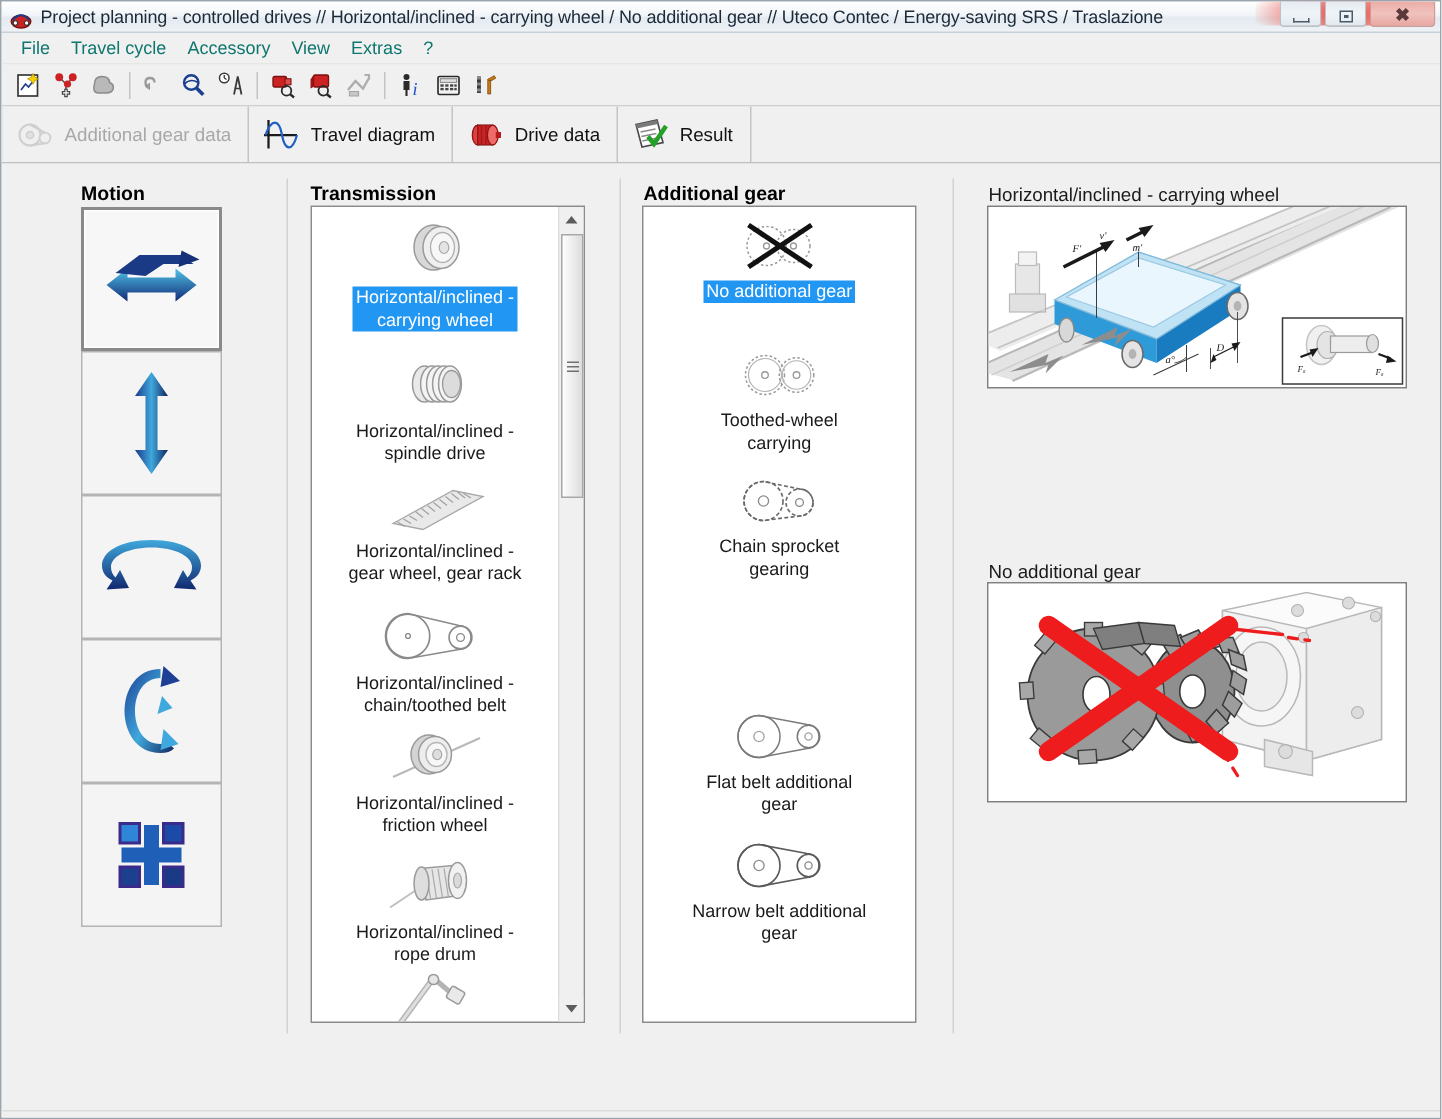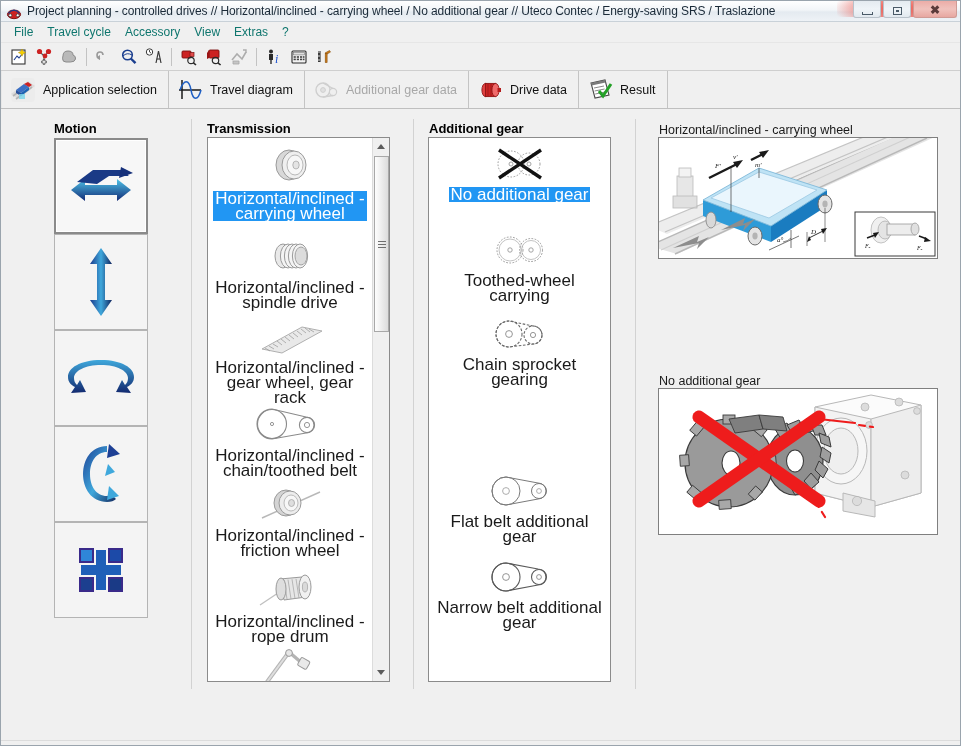--- a/index.html
+++ b/index.html
@@ -181,21 +181,21 @@
     position: absolute;
     left: 0; right: 0;
     display: flex;
     flex-direction: column;
     align-items: center;
   }
   .cell-ico { display: block; }
   .cell-label {
     margin-top: 3px;
     text-align: center;
-    font-size: 17px;
+    font-size: 12px;
     line-height: 15px;
     color: #1a1a1a;
     padding: 0 2px;
     white-space: pre-line;
   }
   .cell-label.sel {
     background: #2196f3;
     color: #ffffff;
   }
 
@@ -402,54 +402,40 @@
         <rect x="3" y="7" width="2.6" height="2" fill="#888"></rect>
         <rect x="3" y="11" width="2.6" height="2" fill="#888"></rect>
         <path d="M10 5 l4.5 -2.5 l1 1.6 L11.6 6.3z" fill="#c87a1a" stroke="#8a5210" stroke-width=".6"></path>
         <rect x="10.2" y="5.6" width="1.9" height="9" fill="#c87a1a" stroke="#8a5210" stroke-width=".6"></rect>
       </svg>
     </div>
   </div>
 
   <div class="tabstrip">
 
-    <div class="tab">
-      <svg class="tab-ico" viewBox="0 0 26 26">
-        <rect x="1" y="1" width="24" height="24" rx="4" fill="#ececec"></rect>
-        <path d="M1 17 L18 4 L25 9 L8 22z" fill="#dcdcdc"></path>
-        <path d="M3 19 L19 7" stroke="#b5b5b5" stroke-width="1.6" fill="none"></path>
-        <path d="M6 22 L22 10" stroke="#b5b5b5" stroke-width="1.6" fill="none"></path>
-        <path d="M6 13 L14 7 L19 10 L11 16z" fill="#3a6fc4"></path>
-        <path d="M6 13 L11 16 L11 19 L6 16z" fill="#27509a"></path>
-        <path d="M11 16 L19 10 L19 13 L11 19z" fill="#1e64b4"></path>
-        <rect x="9" y="17" width="6" height="5" fill="#7fd6ea" opacity=".85"></rect>
-        <path d="M14 7 l4-2 l4 3 l-3 2z" fill="#cc2222"></path>
-      </svg>
-      <span>Application selection</span>
-    </div>
-
-
-    <div class="tab">
-      <svg class="tab-ico" viewBox="0 0 26 26">
-        <line x1="5" y1="3" x2="5" y2="22" stroke="#1a1a1a" stroke-width="1.5"></line>
-        <line x1="2" y1="13" x2="24" y2="13" stroke="#1a1a1a" stroke-width="1.5"></line>
-        <path d="M3 13 C7 2, 12 2, 14 13 C16 24, 21 24, 24 13" fill="none" stroke="#1f5fc4" stroke-width="1.5"></path>
-      </svg>
-      <span>Travel diagram</span>
-    </div>
+
 
     <div class="tab disabled">
       <svg class="tab-ico" viewBox="0 0 26 26">
         <circle cx="10" cy="13" r="7" fill="#efefef" stroke="#cfcfcf" stroke-width="1.4"></circle>
         <circle cx="10" cy="13" r="2.4" fill="#e0e0e0" stroke="#cfcfcf" stroke-width="1"></circle>
         <circle cx="20" cy="15" r="3.6" fill="#efefef" stroke="#cfcfcf" stroke-width="1.2"></circle>
         <path d="M10 6 L20 11.5" stroke="#cfcfcf" stroke-width="1.4" fill="none"></path>
         <path d="M10 20 L20 18.5" stroke="#cfcfcf" stroke-width="1.4" fill="none"></path>
       </svg>
       <span>Additional gear data</span>
+    </div>
+
+    <div class="tab">
+      <svg class="tab-ico" viewBox="0 0 26 26">
+        <line x1="5" y1="3" x2="5" y2="22" stroke="#1a1a1a" stroke-width="1.5"></line>
+        <line x1="2" y1="13" x2="24" y2="13" stroke="#1a1a1a" stroke-width="1.5"></line>
+        <path d="M3 13 C7 2, 12 2, 14 13 C16 24, 21 24, 24 13" fill="none" stroke="#1f5fc4" stroke-width="1.5"></path>
+      </svg>
+      <span>Travel diagram</span>
     </div>
 
     <div class="tab">
       <svg class="tab-ico" viewBox="0 0 26 26">
         <ellipse cx="8.5" cy="13" rx="3.6" ry="6.6" fill="#e04040" stroke="#8e1616" stroke-width=".9"></ellipse>
         <rect x="8.5" y="6.4" width="10" height="13.2" fill="#cc2222" stroke="#8e1616" stroke-width=".9"></rect>
         <ellipse cx="18.5" cy="13" rx="3.6" ry="6.6" fill="#f06a6a" stroke="#8e1616" stroke-width=".9"></ellipse>
         <line x1="11" y1="6.6" x2="11" y2="19.4" stroke="#9c1c1c" stroke-width=".9"></line>
         <line x1="14" y1="6.6" x2="14" y2="19.4" stroke="#9c1c1c" stroke-width=".9"></line>
         <rect x="20.5" y="11" width="3.5" height="4" fill="#b41c1c"></rect>

